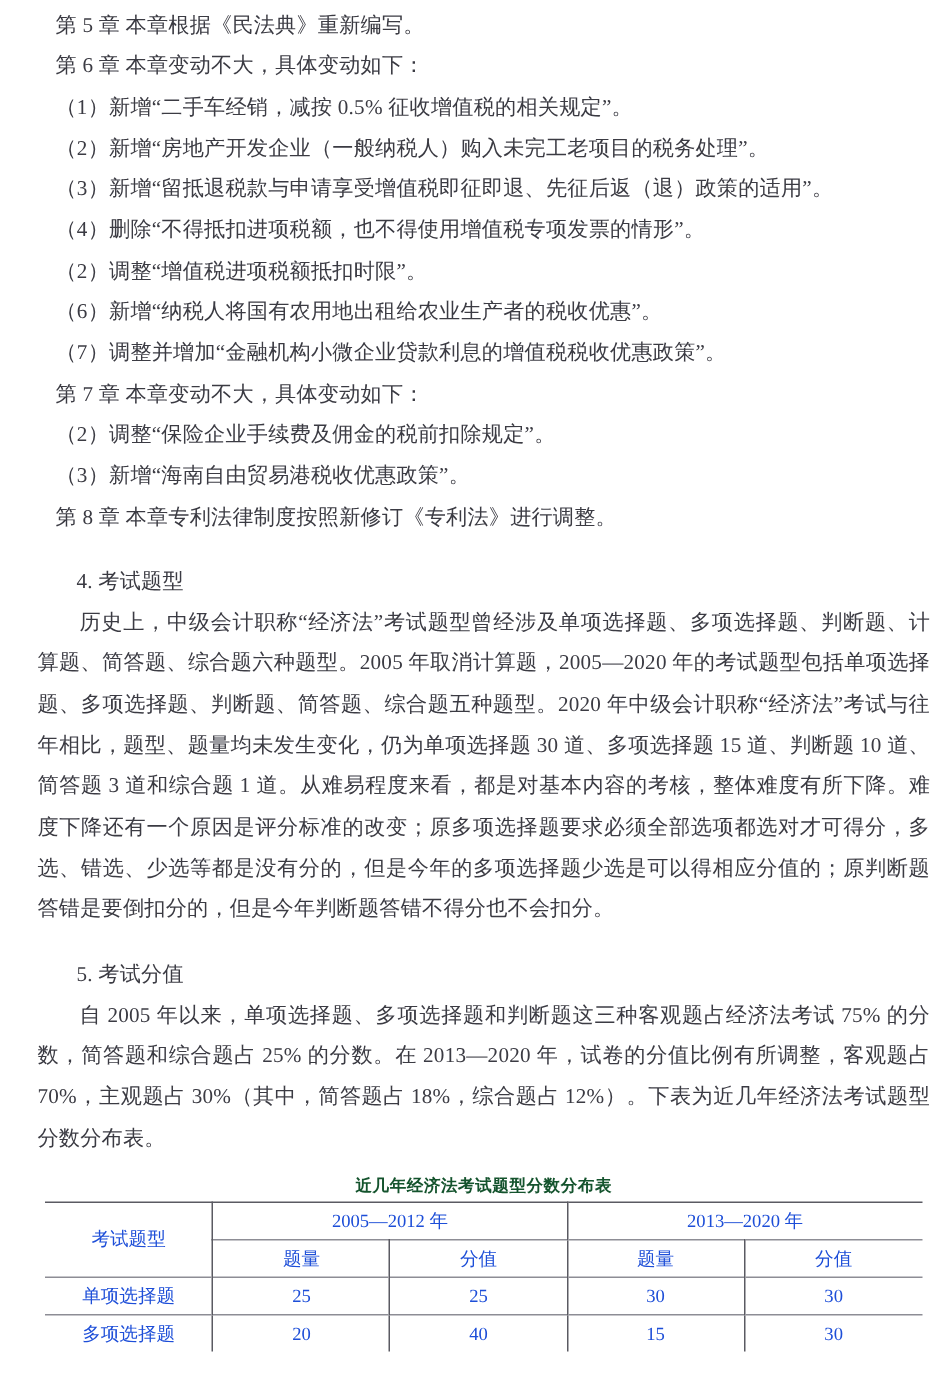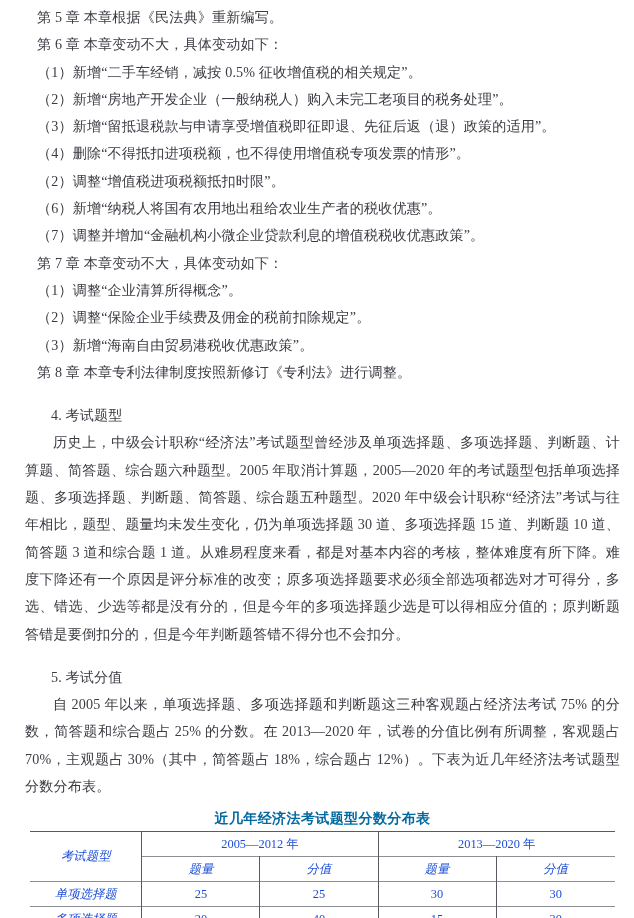--- a/index.html
+++ b/index.html
@@ -39,23 +39,23 @@
     margin-top: 16px;
   }
   .para.body {              
     text-indent: 28px;
   }
 
   
   .tbl-title {
     margin: 10px 0 3px 0;
     text-align: center;
-    font-size: 14px;
+    font-size: 11px;
     font-weight: bold;
-    color: #0369a1;
+    color: #14532d;
     letter-spacing: 0.4px;
   }
   table.grid {
     width: 585px;
     margin: 0 auto;
     border-collapse: collapse;
     font-size: 12.4px;
     table-layout: fixed;
   }
   table.grid col.c0 { width: 112px; }
@@ -71,41 +71,40 @@
     height: 24px;
     font-weight: normal;
     color: #1d4ed8;
   }
   
   .rule-top   { border-top: 1.4px solid #5a5a62; }
   .rule-thin  { border-top: 1.1px solid #8d8d95; }
   
   .vline-r { border-right: 1.1px solid #5a5a62; }
 
-  th.hdr, td.rowhdr { font-weight: bold; font-style: italic; }
+  th.hdr, td.rowhdr { font-weight: bold; }
   td.num { font-family: "Liberation Serif", "DejaVu Serif", serif; }
   .grp-hdr { font-weight: normal; }
 </style>
 </head>
 <body>
 
 <div id="page">
 
   <div id="text-block">
       <p class="para indent1">第 5 章   本章根据《民法典》重新编写。</p>
       <p class="para indent1">第 6 章   本章变动不大，具体变动如下：</p>
       <p class="para indent1">（1）新增“二手车经销，减按 0.5% 征收增值税的相关规定”。</p>
       <p class="para indent1">（2）新增“房地产开发企业（一般纳税人）购入未完工老项目的税务处理”。</p>
       <p class="para indent1">（3）新增“留抵退税款与申请享受增值税即征即退、先征后返（退）政策的适用”。</p>
       <p class="para indent1">（4）删除“不得抵扣进项税额，也不得使用增值税专项发票的情形”。</p>
       <p class="para indent1">（2）调整“增值税进项税额抵扣时限”。</p>
       <p class="para indent1">（6）新增“纳税人将国有农用地出租给农业生产者的税收优惠”。</p>
       <p class="para indent1">（7）调整并增加“金融机构小微企业贷款利息的增值税税收优惠政策”。</p>
       <p class="para indent1">第 7 章   本章变动不大，具体变动如下：</p>
-      <p class="para indent1">（1）调整“企业清算所得概念”。</p>
       <p class="para indent1">（2）调整“保险企业手续费及佣金的税前扣除规定”。</p>
       <p class="para indent1">（3）新增“海南自由贸易港税收优惠政策”。</p>
       <p class="para indent1">第 8 章   本章专利法律制度按照新修订《专利法》进行调整。</p>
       <p class="para indent2">4. 考试题型</p>
       <p class="para body">历史上，中级会计职称“经济法”考试题型曾经涉及单项选择题、多项选择题、判断题、计算题、简答题、综合题六种题型。2005 年取消计算题，2005—2020 年的考试题型包括单项选择题、多项选择题、判断题、简答题、综合题五种题型。2020 年中级会计职称“经济法”考试与往年相比，题型、题量均未发生变化，仍为单项选择题 30 道、多项选择题 15 道、判断题 10 道、简答题 3 道和综合题 1 道。从难易程度来看，都是对基本内容的考核，整体难度有所下降。难度下降还有一个原因是评分标准的改变；原多项选择题要求必须全部选项都选对才可得分，多选、错选、少选等都是没有分的，但是今年的多项选择题少选是可以得相应分值的；原判断题答错是要倒扣分的，但是今年判断题答错不得分也不会扣分。</p>
       <p class="para indent2">5. 考试分值</p>
       <p class="para body">自 2005 年以来，单项选择题、多项选择题和判断题这三种客观题占经济法考试 75% 的分数，简答题和综合题占 25% 的分数。在 2013—2020 年，试卷的分值比例有所调整，客观题占 70%，主观题占 30%（其中，简答题占 18%，综合题占 12%）。下表为近几年经济法考试题型分数分布表。</p>
     </div>
 
   <div class="tbl-title">近几年经济法考试题型分数分布表</div>

